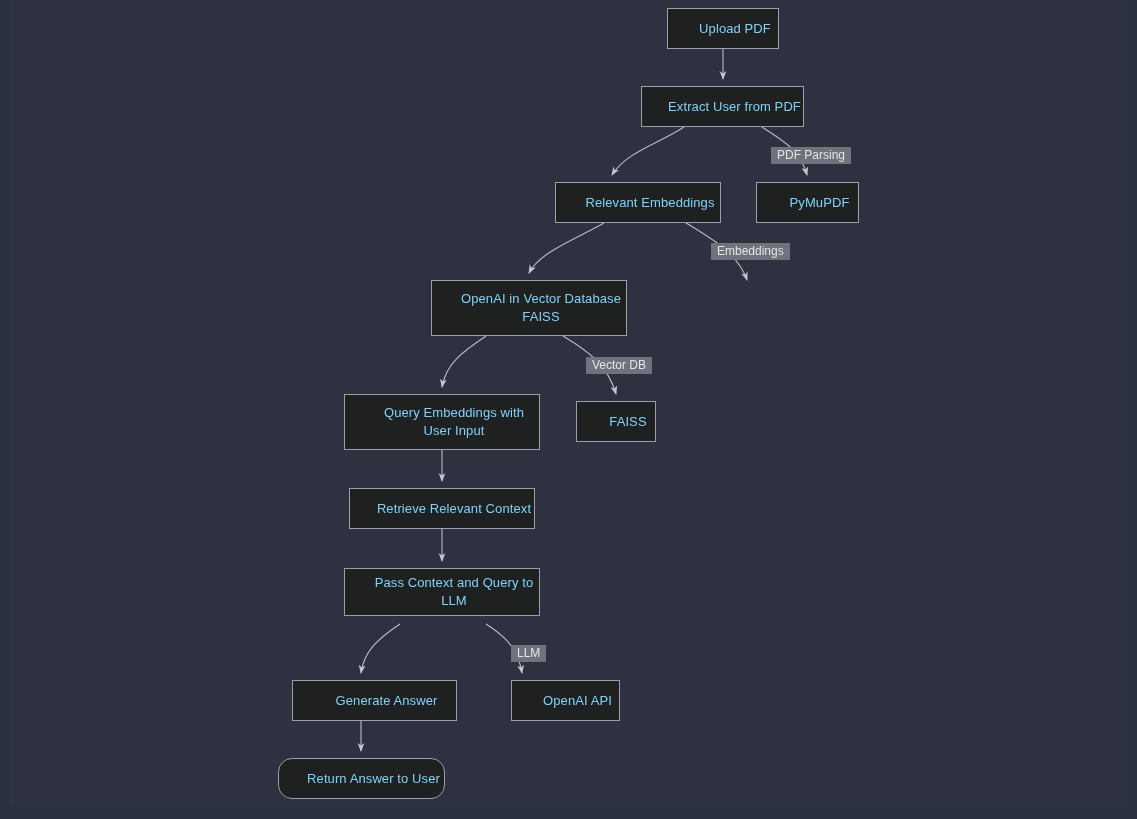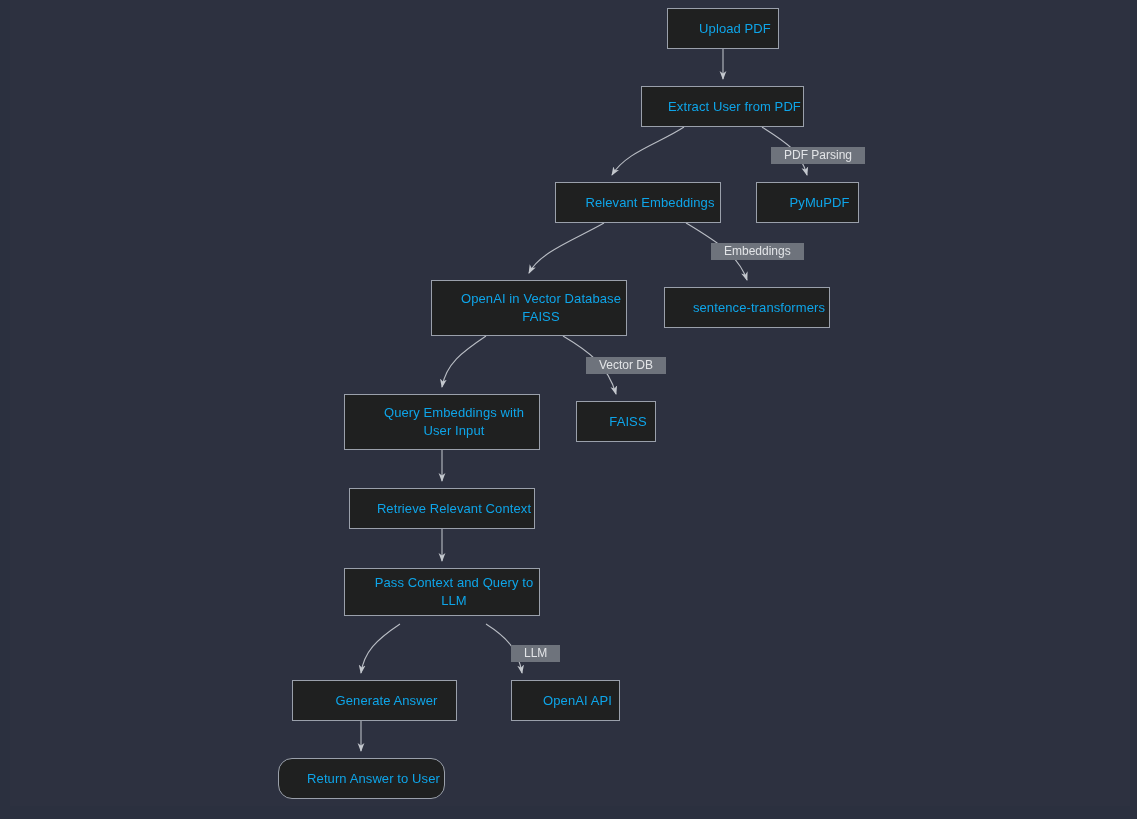--- a/index.html
+++ b/index.html
@@ -35,38 +35,38 @@
     width: 1137px;
     height: 819px;
     overflow: visible;
     pointer-events: none;
   }
   .node {
     position: absolute;
     box-sizing: border-box;
     background: #1f2020;
     border: 1px solid #9aa0ab;
-    color: #0ea5e9;
+    color: #7dd3fc;
     font-size: 13px;
     line-height: 18px;
     display: flex;
     align-items: center;
     justify-content: center;
     text-align: center;
     white-space: pre-line;
     letter-spacing: 0.1px;
     padding-left: 24px;
   }
   .edge-label {
     position: absolute;
     background: #6e737c;
     color: #e2e4e7;
     font-size: 12px;
     line-height: 15px;
-    padding: 1px 13px;
+    padding: 1px 6px;
     white-space: nowrap;
     box-sizing: border-box;
   }
 </style>
 </head>
 <body>
 
 <div id="canvas">
   <div id="diagram-surface"></div>
 
@@ -101,21 +101,20 @@
       <path d="M 486 624 C 508 638, 518 650, 522 673"></path>
 
       <path d="M 361 721 L 361 751"></path>
     </g>
   </svg>
 
   <div class="node" style="left:667px;top:8px;width:112px;height:41px;">Upload PDF</div>
   <div class="node" style="left:641px;top:86px;width:163px;height:41px;">Extract User from PDF</div>
   <div class="node" style="left:756px;top:182px;width:103px;height:41px;">PyMuPDF</div>
   <div class="node" style="left:555px;top:182px;width:166px;height:41px;">Relevant Embeddings</div>
-  <div class="node" style="left:664px;top:287px;width:166px;height:41px;">sentence-transformers</div>
   <div class="node" style="left:431px;top:280px;width:196px;height:56px;">OpenAI in Vector Database
 FAISS</div>
   <div class="node" style="left:576px;top:401px;width:80px;height:41px;">FAISS</div>
   <div class="node" style="left:344px;top:394px;width:196px;height:56px;">Query Embeddings with
 User Input</div>
   <div class="node" style="left:349px;top:488px;width:186px;height:41px;">Retrieve Relevant Context</div>
   <div class="node" style="left:344px;top:568px;width:196px;height:48px;">Pass Context and Query to
 LLM</div>
   <div class="node" style="left:468px;top:680px;width:109px;height:41px;margin-left:43px;">OpenAI API</div>
   <div class="node" style="left:292px;top:680px;width:165px;height:41px;">Generate Answer</div>

